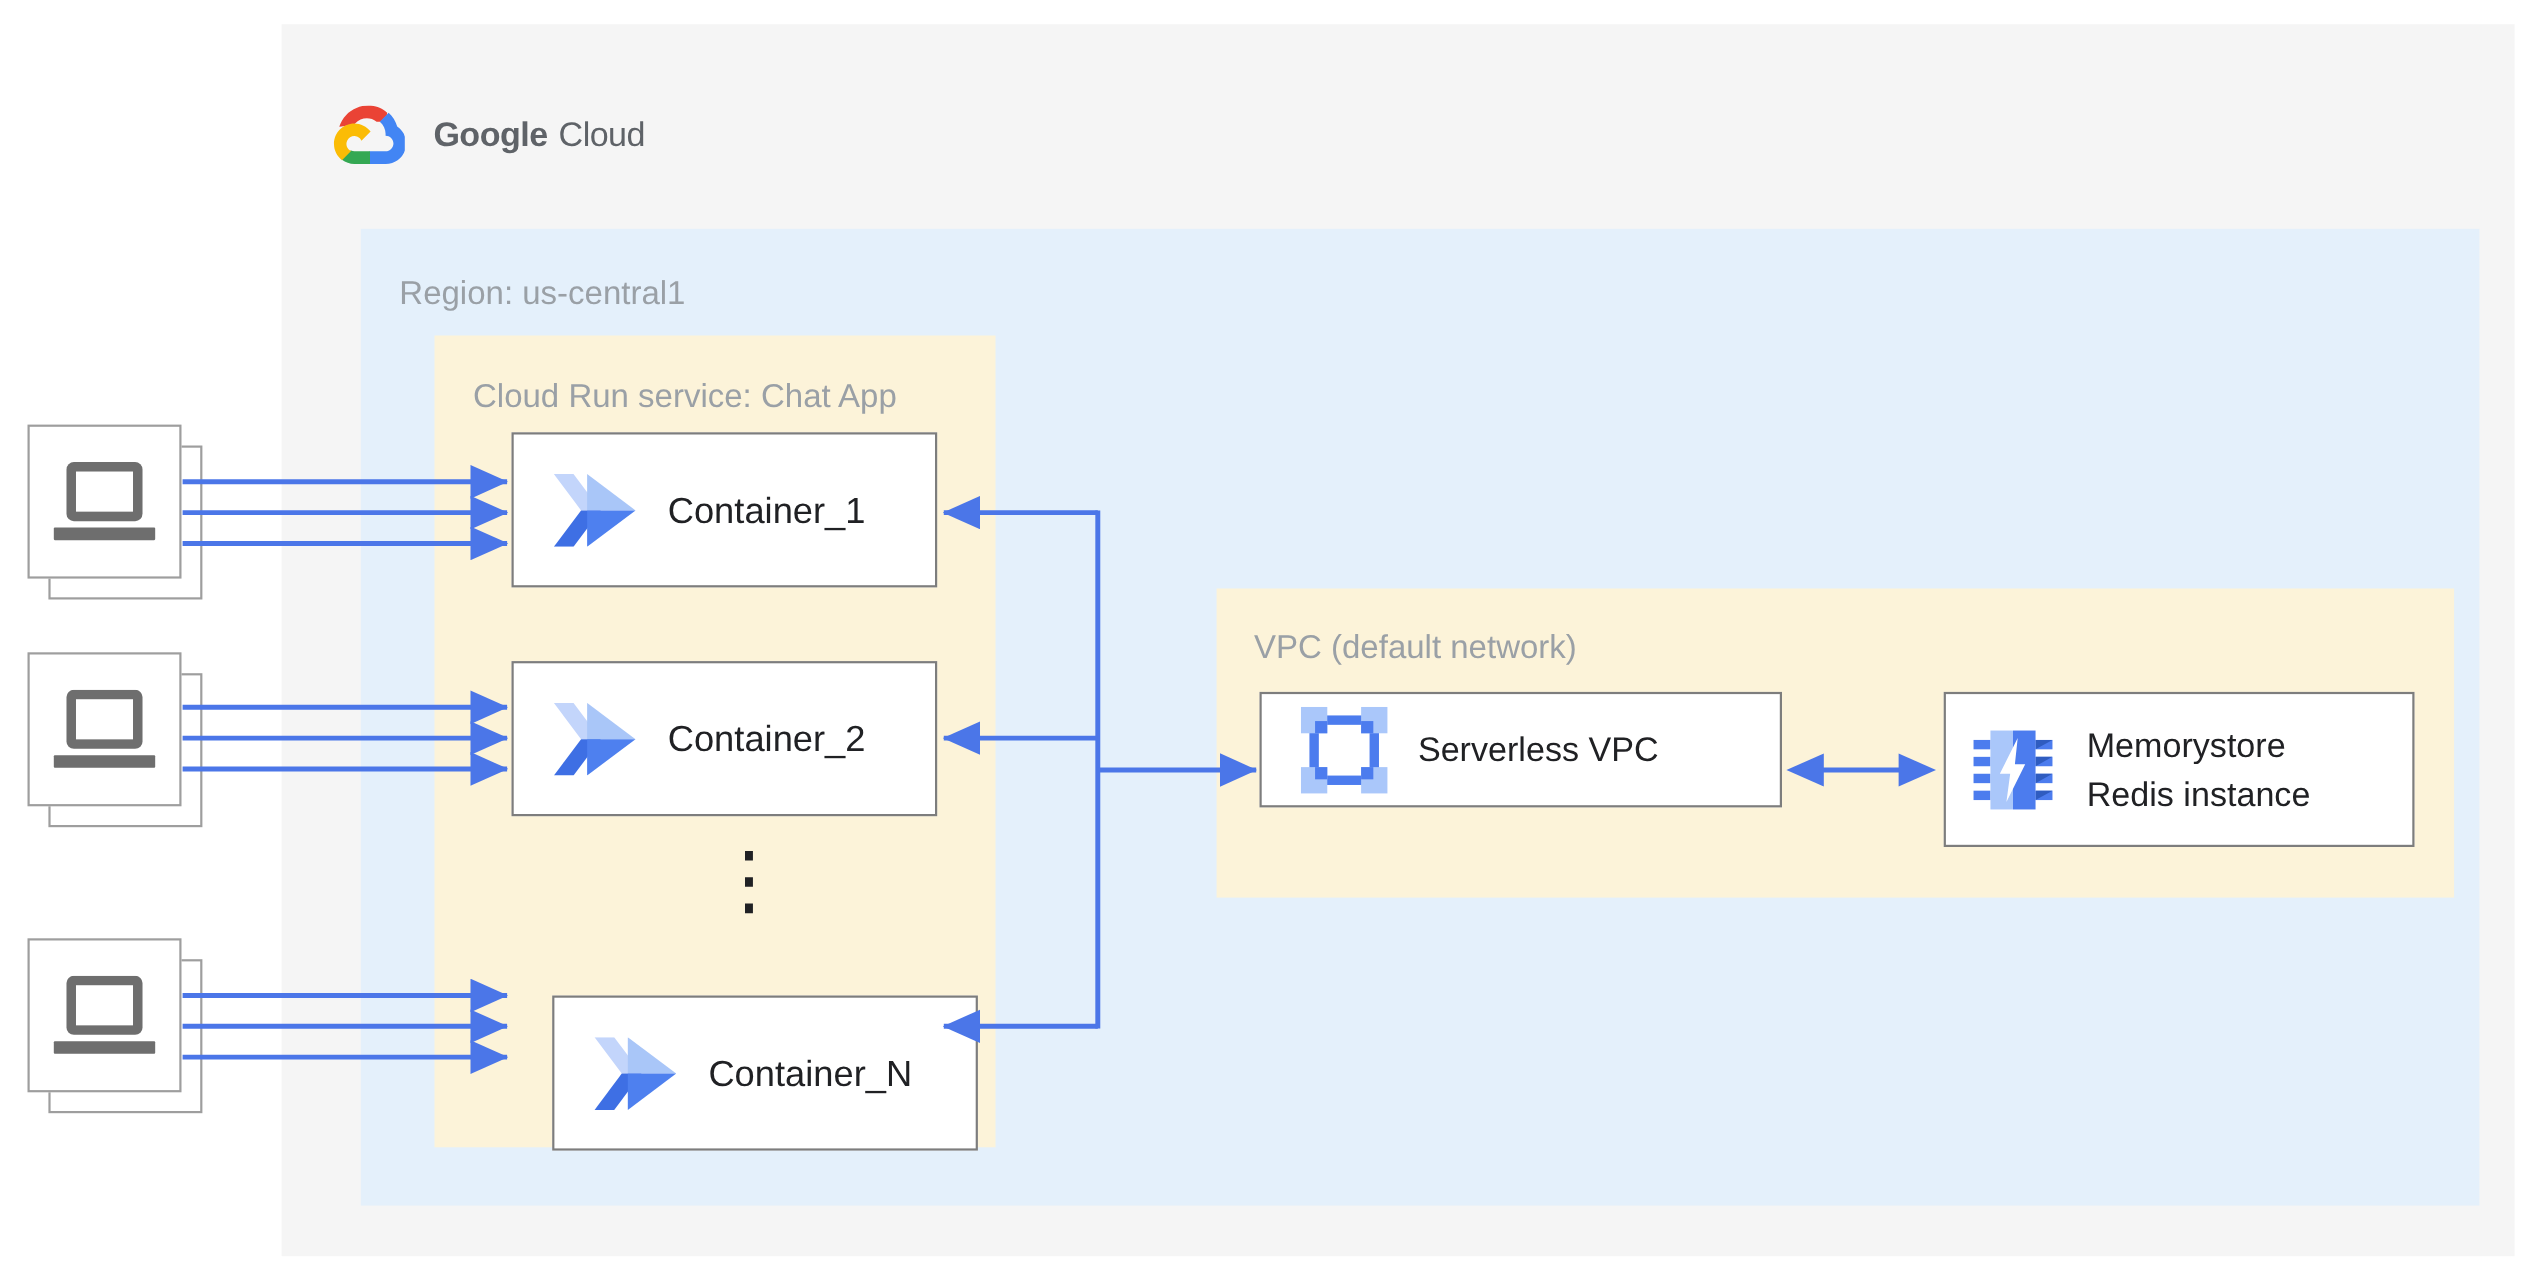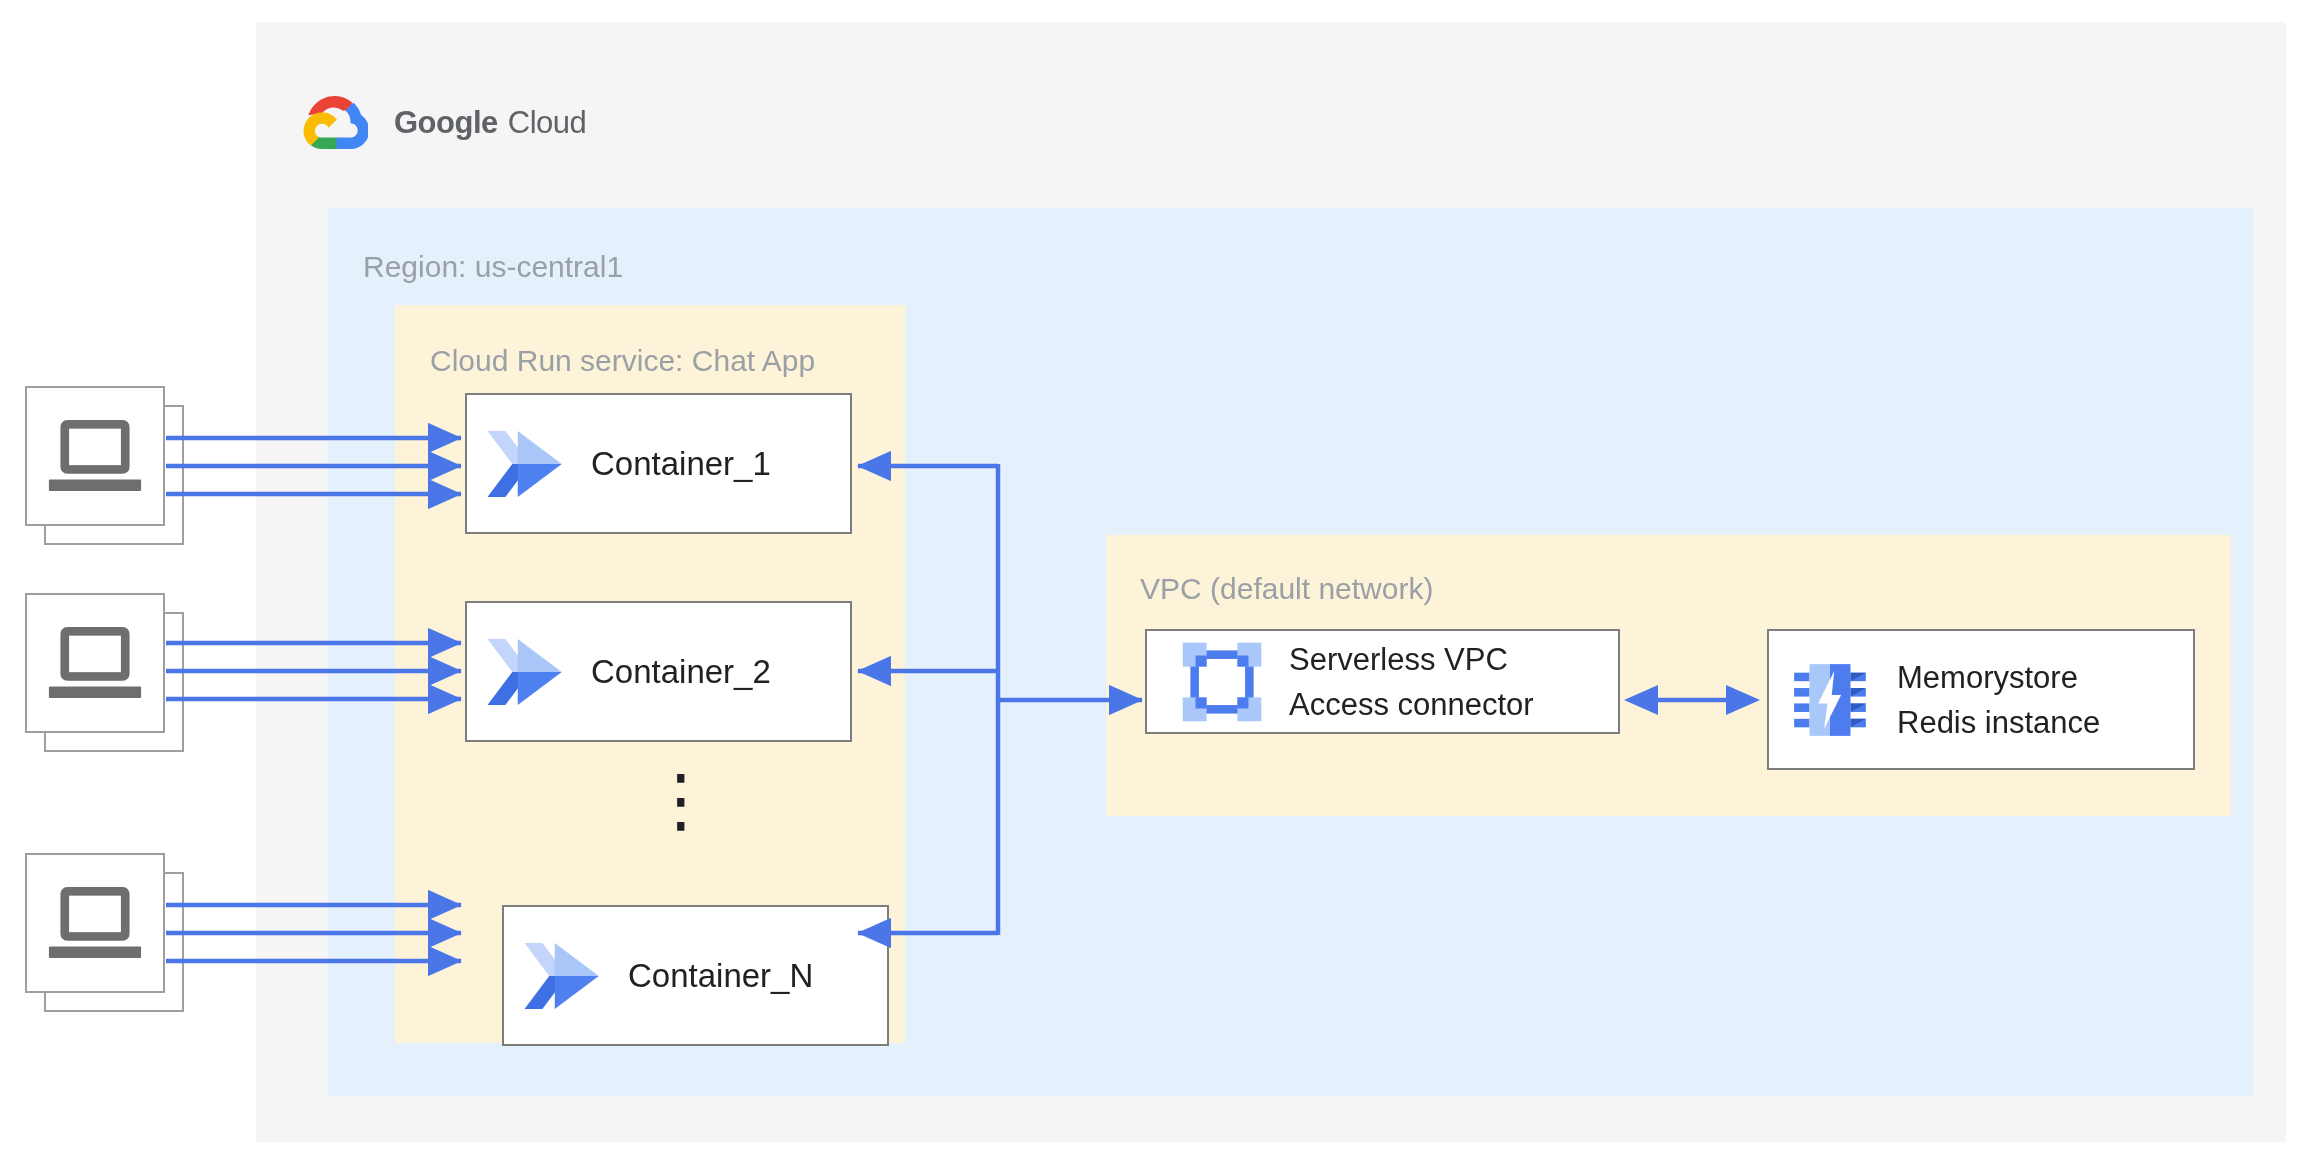--- a/index.html
+++ b/index.html
@@ -12,21 +12,21 @@
   .zone{position:absolute;background:var(--zone-yellow,#fcf3d9);}
   .zone.cloudrun{left:395px;top:305px;width:510px;height:738px;}
   .zone.vpc{left:1106px;top:535px;width:1125px;height:281px;}
 
   .zone-label{position:absolute;color:var(--label-gray,#9aa0a6);font-size:30px;white-space:nowrap;}
   .label-region{left:363px;top:250px;}
   .label-cloudrun{left:430px;top:344px;}
   .label-vpc{left:1140px;top:572px;}
 
   .node{position:absolute;background:#ffffff;border:2px solid var(--box-border,#7d7d7d);
-        display:flex;align-items:center;padding-left:20px;}
+        display:flex;align-items:center;padding-left:36px;}
   .node .icon{flex:0 0 auto;}
   .node .node-label{color:var(--text-dark,#202124);font-size:33px;margin-left:26px;white-space:nowrap;}
   .node .node-label.two-line{font-size:31px;line-height:45px;margin-left:26px;}
 
   .container-box{left:465px;width:387px;height:141px;}
   .c1{top:393px;} .c2{top:601px;} .cn{top:905px;margin-left:37px;}
 
   .connector-box{left:1145px;top:629px;width:475px;height:105px;padding-left:34px;}
   .memorystore-box{left:1767px;top:629px;width:428px;height:141px;padding-left:20px;}
 
@@ -126,21 +126,20 @@
       </g>
       <g fill="#4c7cee">
         <rect x="17" y="17" width="13" height="13"></rect>
         <rect x="66" y="17" width="13" height="13"></rect>
         <rect x="17" y="66" width="13" height="13"></rect>
         <rect x="66" y="66" width="13" height="13"></rect>
       </g>
     </svg>
     <span class="node-label two-line">
       <div>Serverless VPC</div>
-      <div>Access connector</div>
     </span>
   </div>
 
   <div class="node memorystore-box">
     <svg class="icon" width="82" height="82" viewBox="0 0 96 96">
       <g fill="#4c7cee">
         <rect x="6" y="16" width="18" height="10"></rect>
         <rect x="6" y="34" width="18" height="10"></rect>
         <rect x="6" y="52" width="18" height="10"></rect>
         <rect x="6" y="70" width="18" height="10"></rect>

